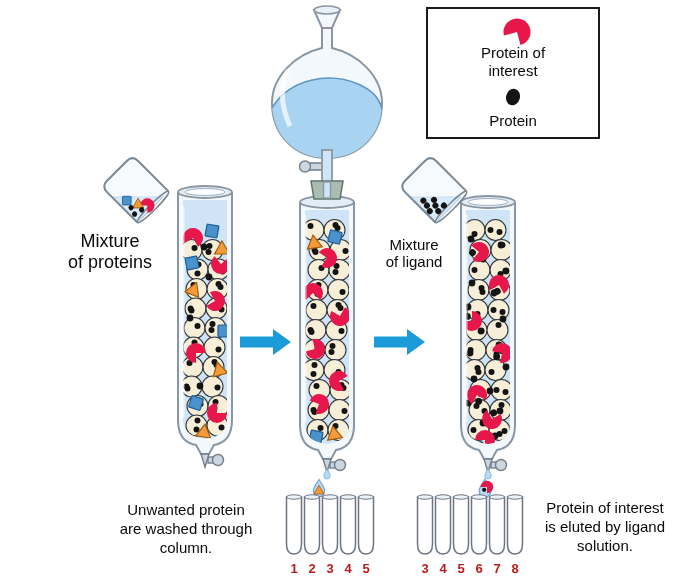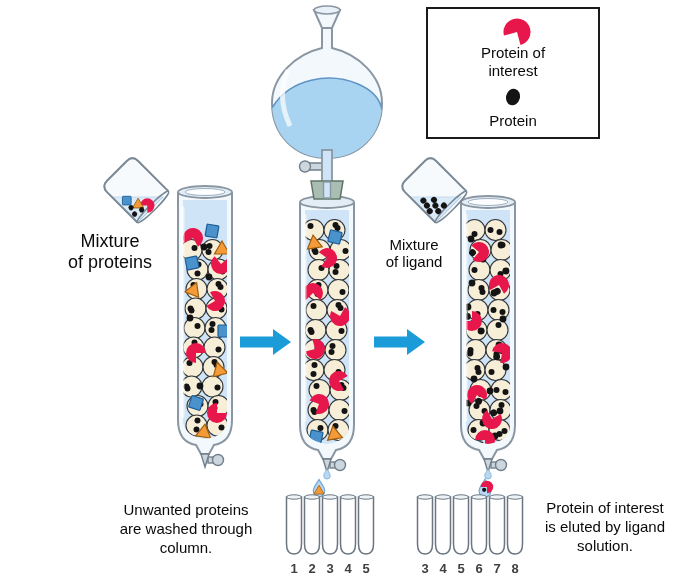--- a/index.html
+++ b/index.html
@@ -4,21 +4,21 @@
 <style>
   :root{
     --c-protein:#e8174b; --c-ligand:#141414; --c-triangle:#f59a38;
     --c-square:#4a92cc; --c-bead:#f7eed8; --c-liquid:#cfe4f6; --c-arrow:#1b9cd8;
   }
   html,body{margin:0;padding:0;background:#fff;}
   #stage{position:relative;width:686px;height:579px;background:#fff;overflow:hidden;
          font-family:"Liberation Sans",sans-serif;}
   svg{display:block;position:absolute;left:0;top:0;}
   .caption{position:absolute;font-weight:400;color:#0a0a0a;text-align:center;white-space:pre-line;}
-  .tube-labels{position:absolute;font-weight:700;color:#404040;font-size:13px;}
+  .tube-labels{position:absolute;font-weight:700;color:#b91c1c;font-size:13px;}
   .tube-labels span{display:inline-block;width:18px;text-align:center;}
   
   .protein-fill{fill:var(--c-protein);}
   .ligand-fill{fill:var(--c-ligand);}
   .tri{fill:var(--c-triangle);stroke:#a05f0e;stroke-width:1.2;}
   .sq{fill:var(--c-square);stroke:#1d5d95;stroke-width:1.2;}
   .bead{fill:var(--c-bead);stroke:#33383f;stroke-width:1.1;}
   .liquid{fill:var(--c-liquid);}
   .glass{fill:#f3f8fc;stroke:#8a97a3;stroke-width:2;}
   .metal{fill:#ccd6de;stroke:#727f8a;stroke-width:1.4;}
@@ -471,21 +471,21 @@
     <rect x="427" y="8" width="172" height="130" fill="#ffffff" stroke="#1a1a1a" stroke-width="2"></rect>
     <use href="#sym-protein" transform="translate(517,32) scale(1.35) rotate(-15)"></use>
     <use href="#sym-ligand" transform="translate(513,97) scale(1.5)"></use>
   </g>
 </svg>
 
 <div class="caption" style="left:40px;top:231px;width:140px;font-size:18px;line-height:1.15">Mixture
 of proteins</div>
 
 
-<div class="caption" style="left:88px;top:501px;width:196px;font-size:15px;line-height:1.25">Unwanted proteins
+<div class="caption" style="left:88px;top:501px;width:196px;font-size:15px;line-height:1.25">Unwanted protein
 are washed through
 column.</div>
 
 <div class="caption" style="left:356px;top:236px;width:116px;font-size:15px;line-height:1.15">Mixture
 of ligand</div>
 
 <div class="caption" style="left:524px;top:499px;width:162px;font-size:15px;line-height:1.25">Protein of interest
 is eluted by ligand
 solution.</div>
 

